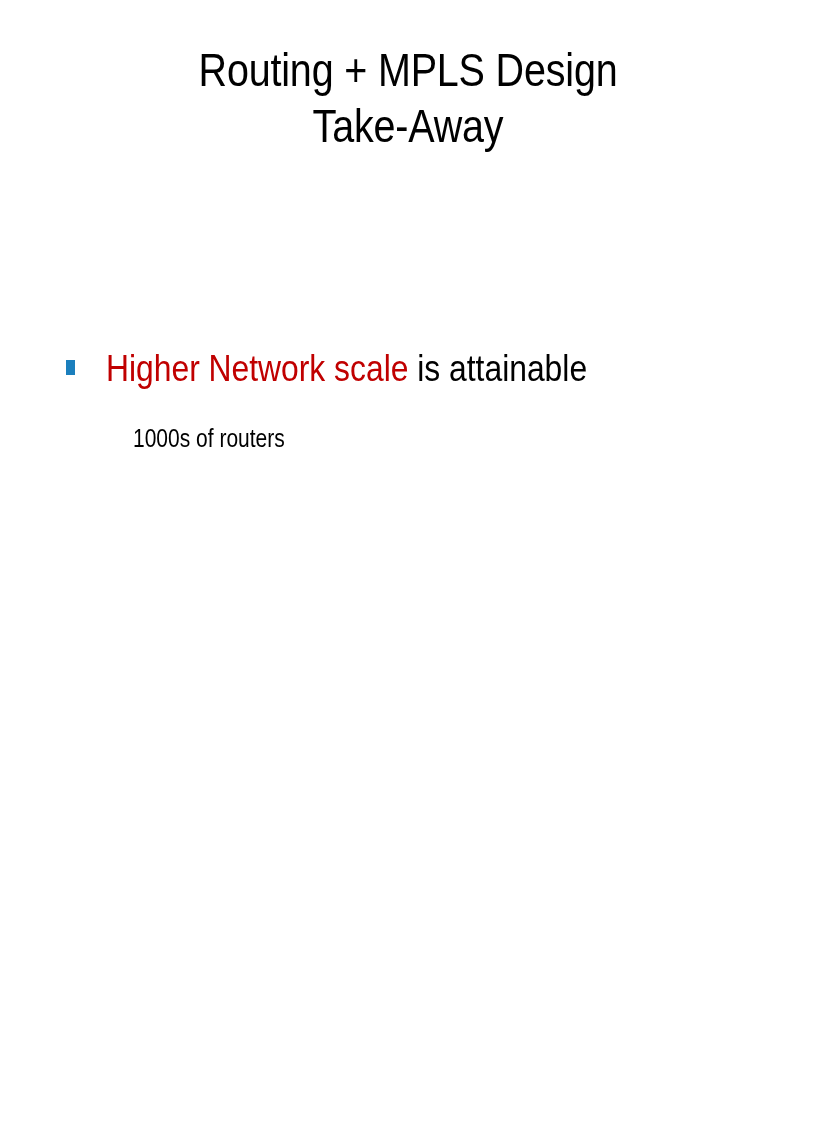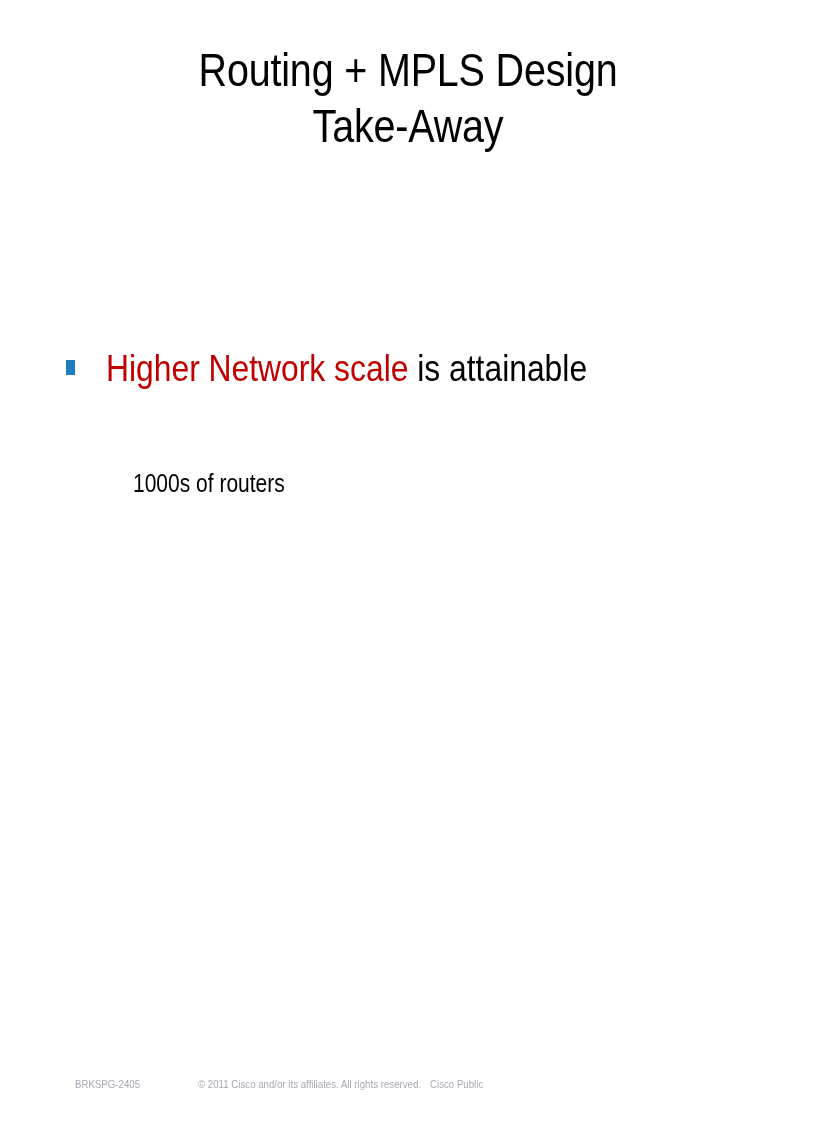--- a/index.html
+++ b/index.html
@@ -45,21 +45,21 @@
     width: 816px;
     height: 1123px;
   }
 
   .bullet-row {
     position: absolute;
     display: block;
     white-space: nowrap;
   }
   .bullet-row.lvl1 { left: 66px; }
-  .bullet-row.lvl2 { left: 133px; margin-top: 45px; }
+  .bullet-row.lvl2 { left: 133px; }
 
   .bullet-marker {
     position: absolute;
     left: 0;
     top: 12px;
     width: 9px;
     height: 15px;
     background: #1B7FBD;
   }
 
@@ -140,20 +140,14 @@
       <span class="bullet-text"><span class="accent">Higher Network scale</span><span> is attainable</span></span>
     </div>
 
     <div class="bullet-row lvl2" style="top: 424px;">
       <span class="sub-text">1000s of routers</span>
     </div>
 
 
   </div>
 
-  <div class="footer">
-    <span class="footer-item footer-session">BRKSPG-2405</span>
-    <span class="footer-item footer-copyright">© 2011 Cisco and/or its affiliates. All rights reserved.</span>
-    <span class="footer-item footer-class">Cisco Public</span>
-    <span class="page-number">22</span>
-  </div>
 
 </div>
 
 </body></html>

